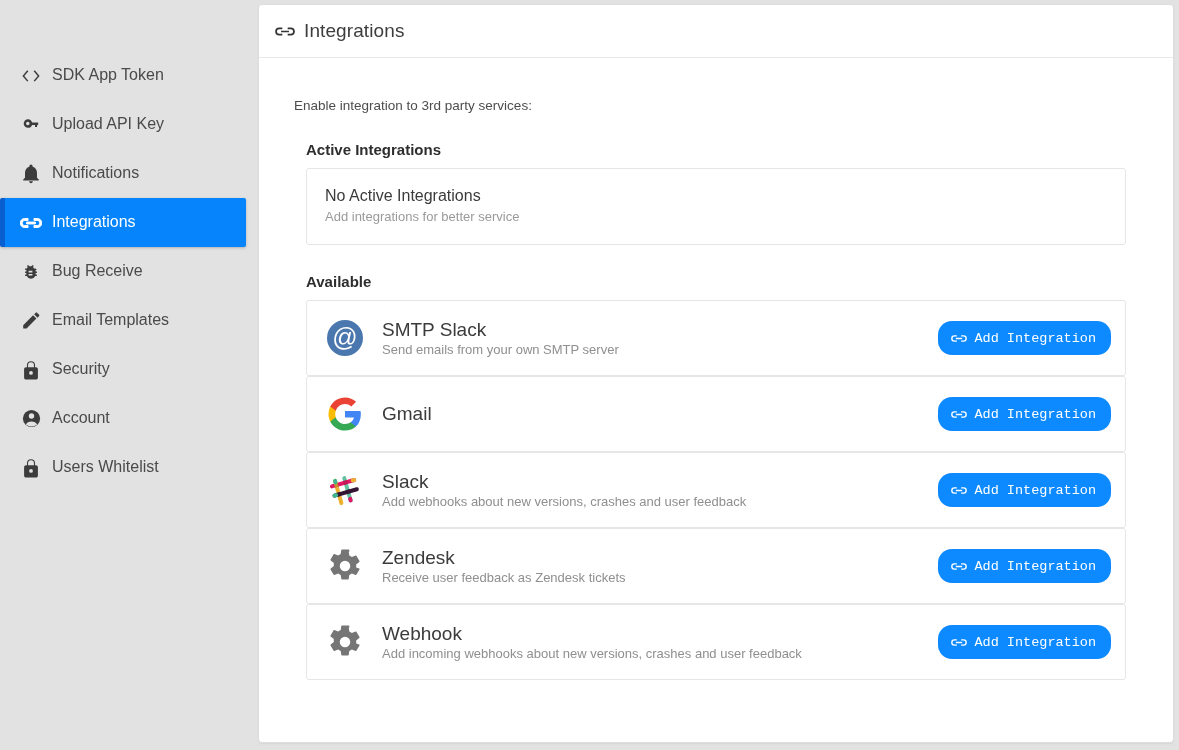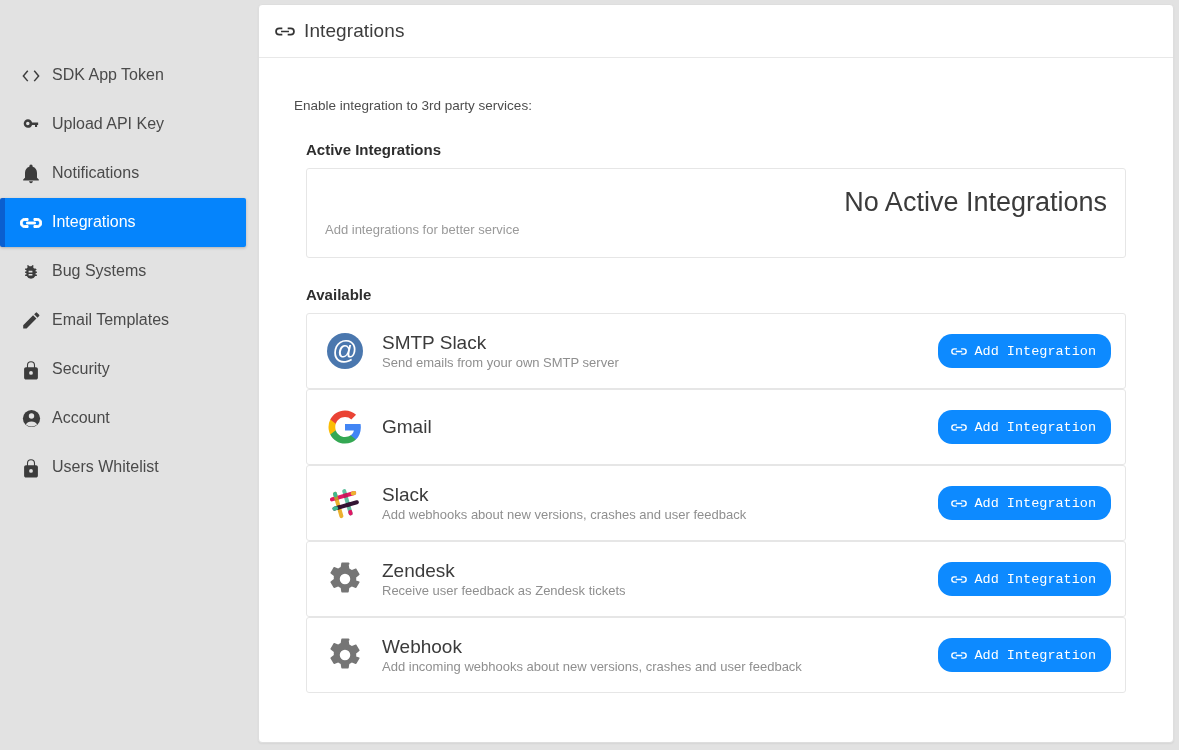--- a/index.html
+++ b/index.html
@@ -103,25 +103,24 @@
   }
 
   .empty-card {
     margin: 0 47px 0 47px;
     border: 1px solid #e6e6e6;
     border-radius: 3px;
     padding: 18px 18px 20px 18px;
     background: #fff;
   }
   .empty-card .empty-title {
-    font-size: 27px;
+    font-size: 16px;
     color: #3b3b3b;
     font-weight: 400;
     margin-bottom: 4px;
-    text-align: right;
   }
   .empty-card .empty-sub {
     font-size: 13px;
     color: #9a9a9a;
   }
 
   
   #available-list { margin: 0 47px 0 47px; }
   .int-row {
     height: 76px;
@@ -216,21 +215,21 @@
       </span>
       <span class="nav-label">Integrations</span>
     </div>
 
     <div class="nav-item">
       <span class="nav-icon">
         <svg width="18" height="20" viewBox="0 0 18 20">
             <path d="M13.6 6.4h-1.62a4.6 4.6 0 0 0-1.2-1.3l1.1-1.1-1.12-1.12-1.46 1.46a4.6 4.6 0 0 0-1.86 0L5.98 2.88 4.86 4l1.1 1.1a4.6 4.6 0 0 0-1.2 1.3H3.14v1.6h1.28a4.7 4.7 0 0 0-.06.7v.7H3.14v1.6h1.22v.7c0 .24.02.47.06.7H3.14v1.6h1.62a4.65 4.65 0 0 0 8.48 0h1.62v-1.6h-1.28c.04-.23.06-.46.06-.7v-.7h1.22V9.4h-1.22v-.7c0-.24-.02-.47-.06-.7h1.28zm-3.2 7.2H6.6V12h3.8zm0-3.2H6.6V8.8h3.8z" fill="#3c3c3c"></path>
           </svg>
       </span>
-      <span class="nav-label">Bug Systems</span>
+      <span class="nav-label">Bug Receive</span>
     </div>
 
     <div class="nav-item">
       <span class="nav-icon">
         <svg width="19" height="19" viewBox="0 0 19 19">
             <path d="M1.2 14.15V17.5h3.35l9.88-9.88-3.35-3.35zM17.14 5.03a.89.89 0 0 0 0-1.26l-2.1-2.1a.89.89 0 0 0-1.26 0l-1.63 1.63 3.35 3.35z" fill="#3c3c3c"></path>
           </svg>
       </span>
       <span class="nav-label">Email Templates</span>
     </div>

